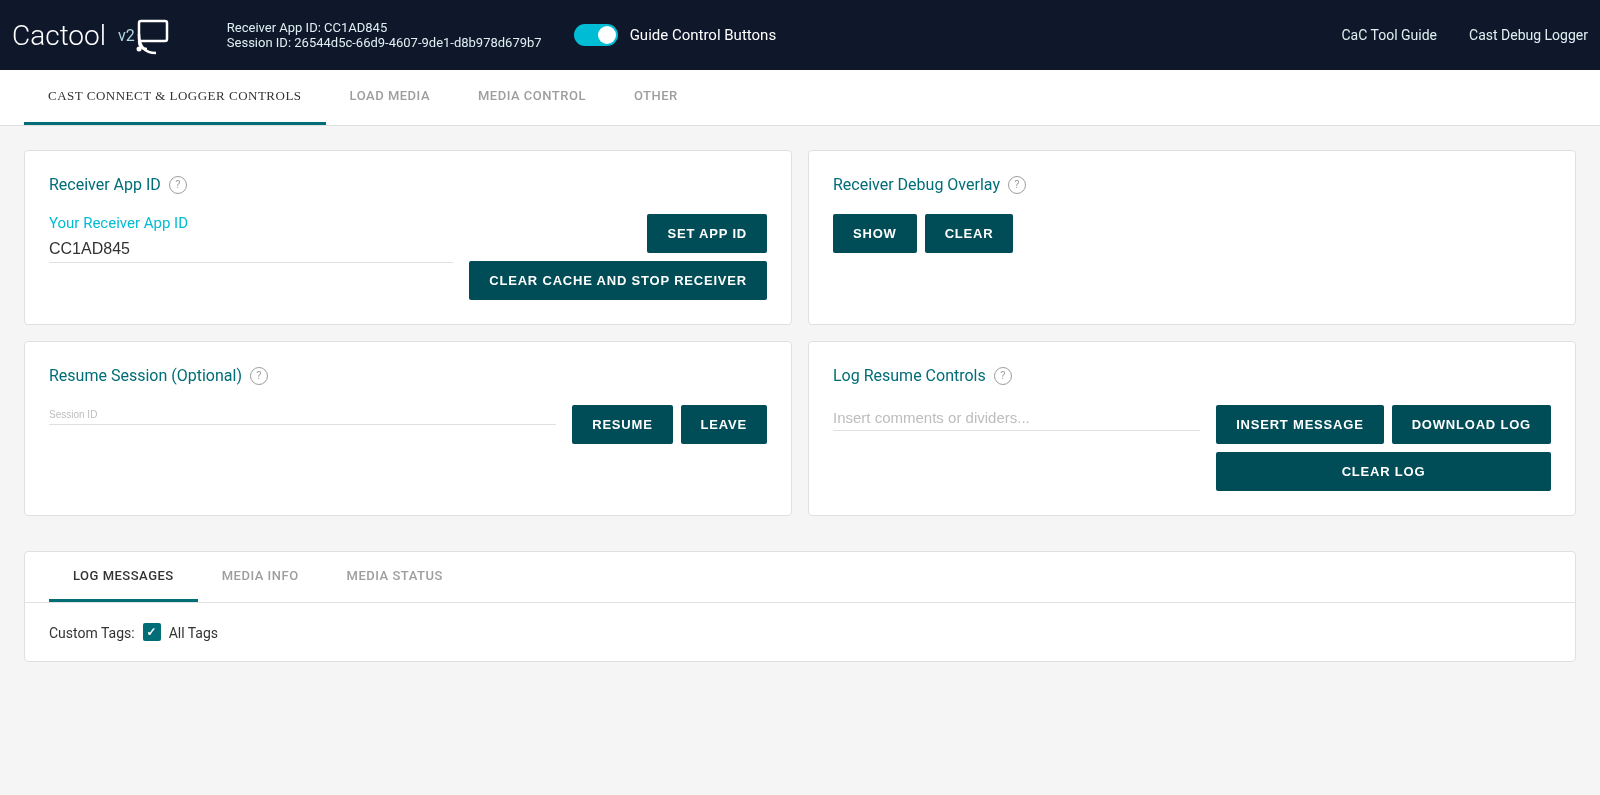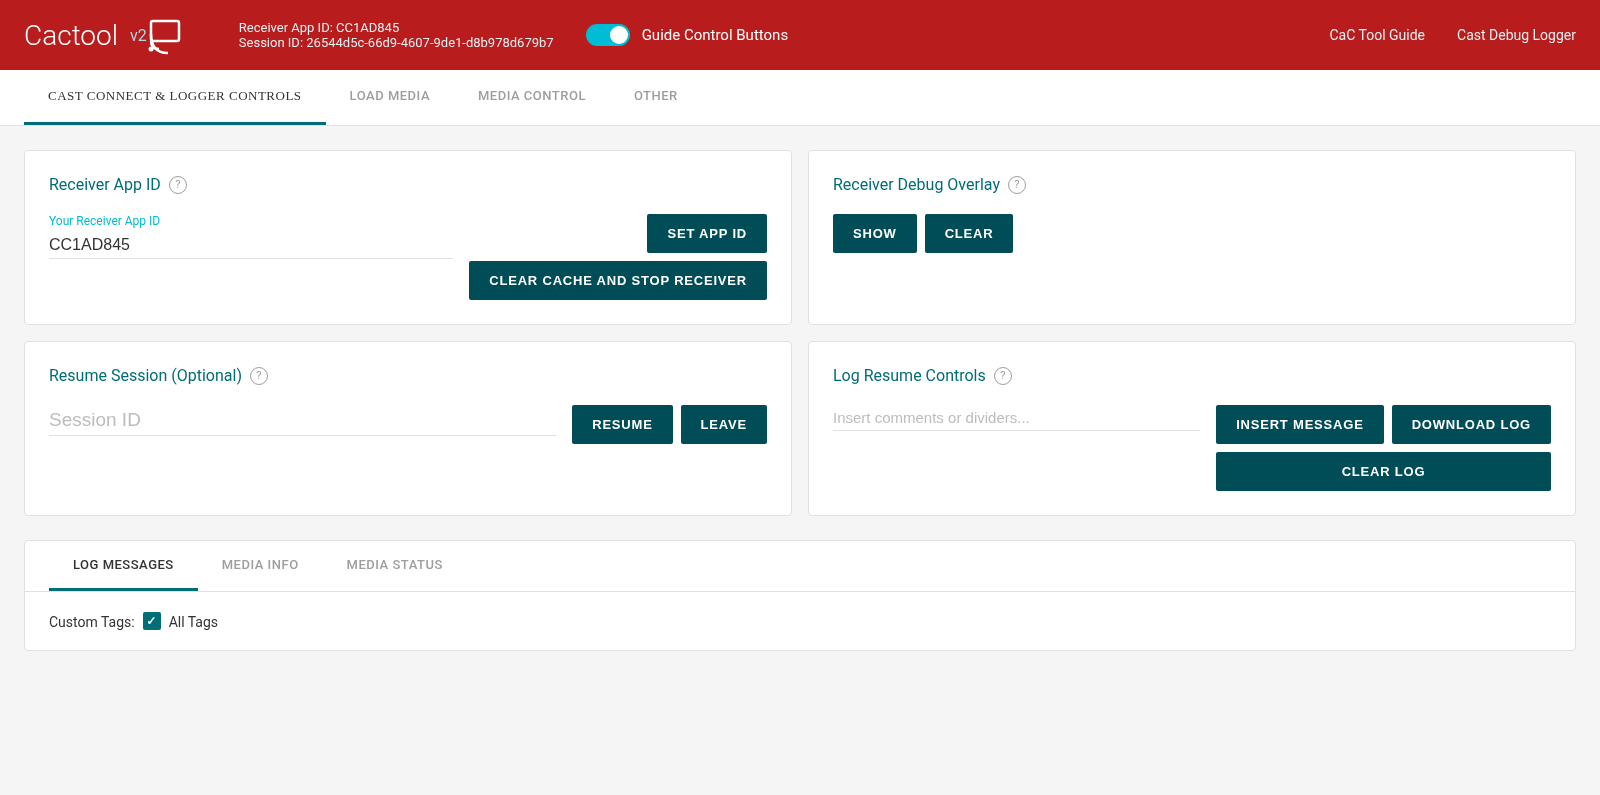--- a/index.html
+++ b/index.html
@@ -1,24 +1,24 @@
 <!DOCTYPE html>
 <html><head>
   <meta charset="utf-8">
   <style>
     * { box-sizing: border-box; margin: 0; padding: 0; }
     body { font-family: 'Roboto', Arial, sans-serif; background: #f5f5f5; color: #333; font-size: 14px; }
 
     
     .header {
-      background: #b91c1c;
+      background: #0f172a;
       color: white;
       display: flex;
       align-items: center;
-      padding: 0 24px;
+      padding: 0 12px;
       height: 70px;
     }
     .header-logo {
       display: flex;
       align-items: center;
       margin-right: 32px;
     }
     .logo-text {
       font-size: 28px;
       font-weight: 300;
@@ -110,21 +110,21 @@
     .content {
       padding: 24px;
       background: #f5f5f5;
     }
 
     
     .cards-grid {
       display: grid;
       grid-template-columns: 1fr 1fr;
       gap: 16px;
-      margin-bottom: 24px;
+      margin-bottom: 35px;
     }
 
     .card {
       background: white;
       border: 1px solid #e0e0e0;
       border-radius: 4px;
       padding: 24px;
     }
 
     .card-title {
@@ -147,21 +147,21 @@
       justify-content: center;
       color: #9e9e9e;
       font-size: 11px;
       cursor: pointer;
       flex-shrink: 0;
     }
 
     
     .input-label {
       color: #00bcd4;
-      font-size: 12px;
+      font-size: 15px;
       margin-bottom: 4px;
     }
     .input-field {
       border: none;
       border-bottom: 1px solid #e0e0e0;
       outline: none;
       font-size: 16px;
       color: #333;
       padding: 4px 0;
       width: 100%;
@@ -203,21 +203,21 @@
     .btn-row {
       display: flex;
       gap: 8px;
     }
 
     
     .session-input {
       border: none;
       border-bottom: 1px solid #e0e0e0;
       outline: none;
-      font-size: 19px;
+      font-size: 10px;
       color: #bdbdbd;
       padding: 4px 0;
       width: 100%;
       background: transparent;
     }
     .session-input::placeholder { color: #bdbdbd; }
 
     
     .log-input {
       border: none;

